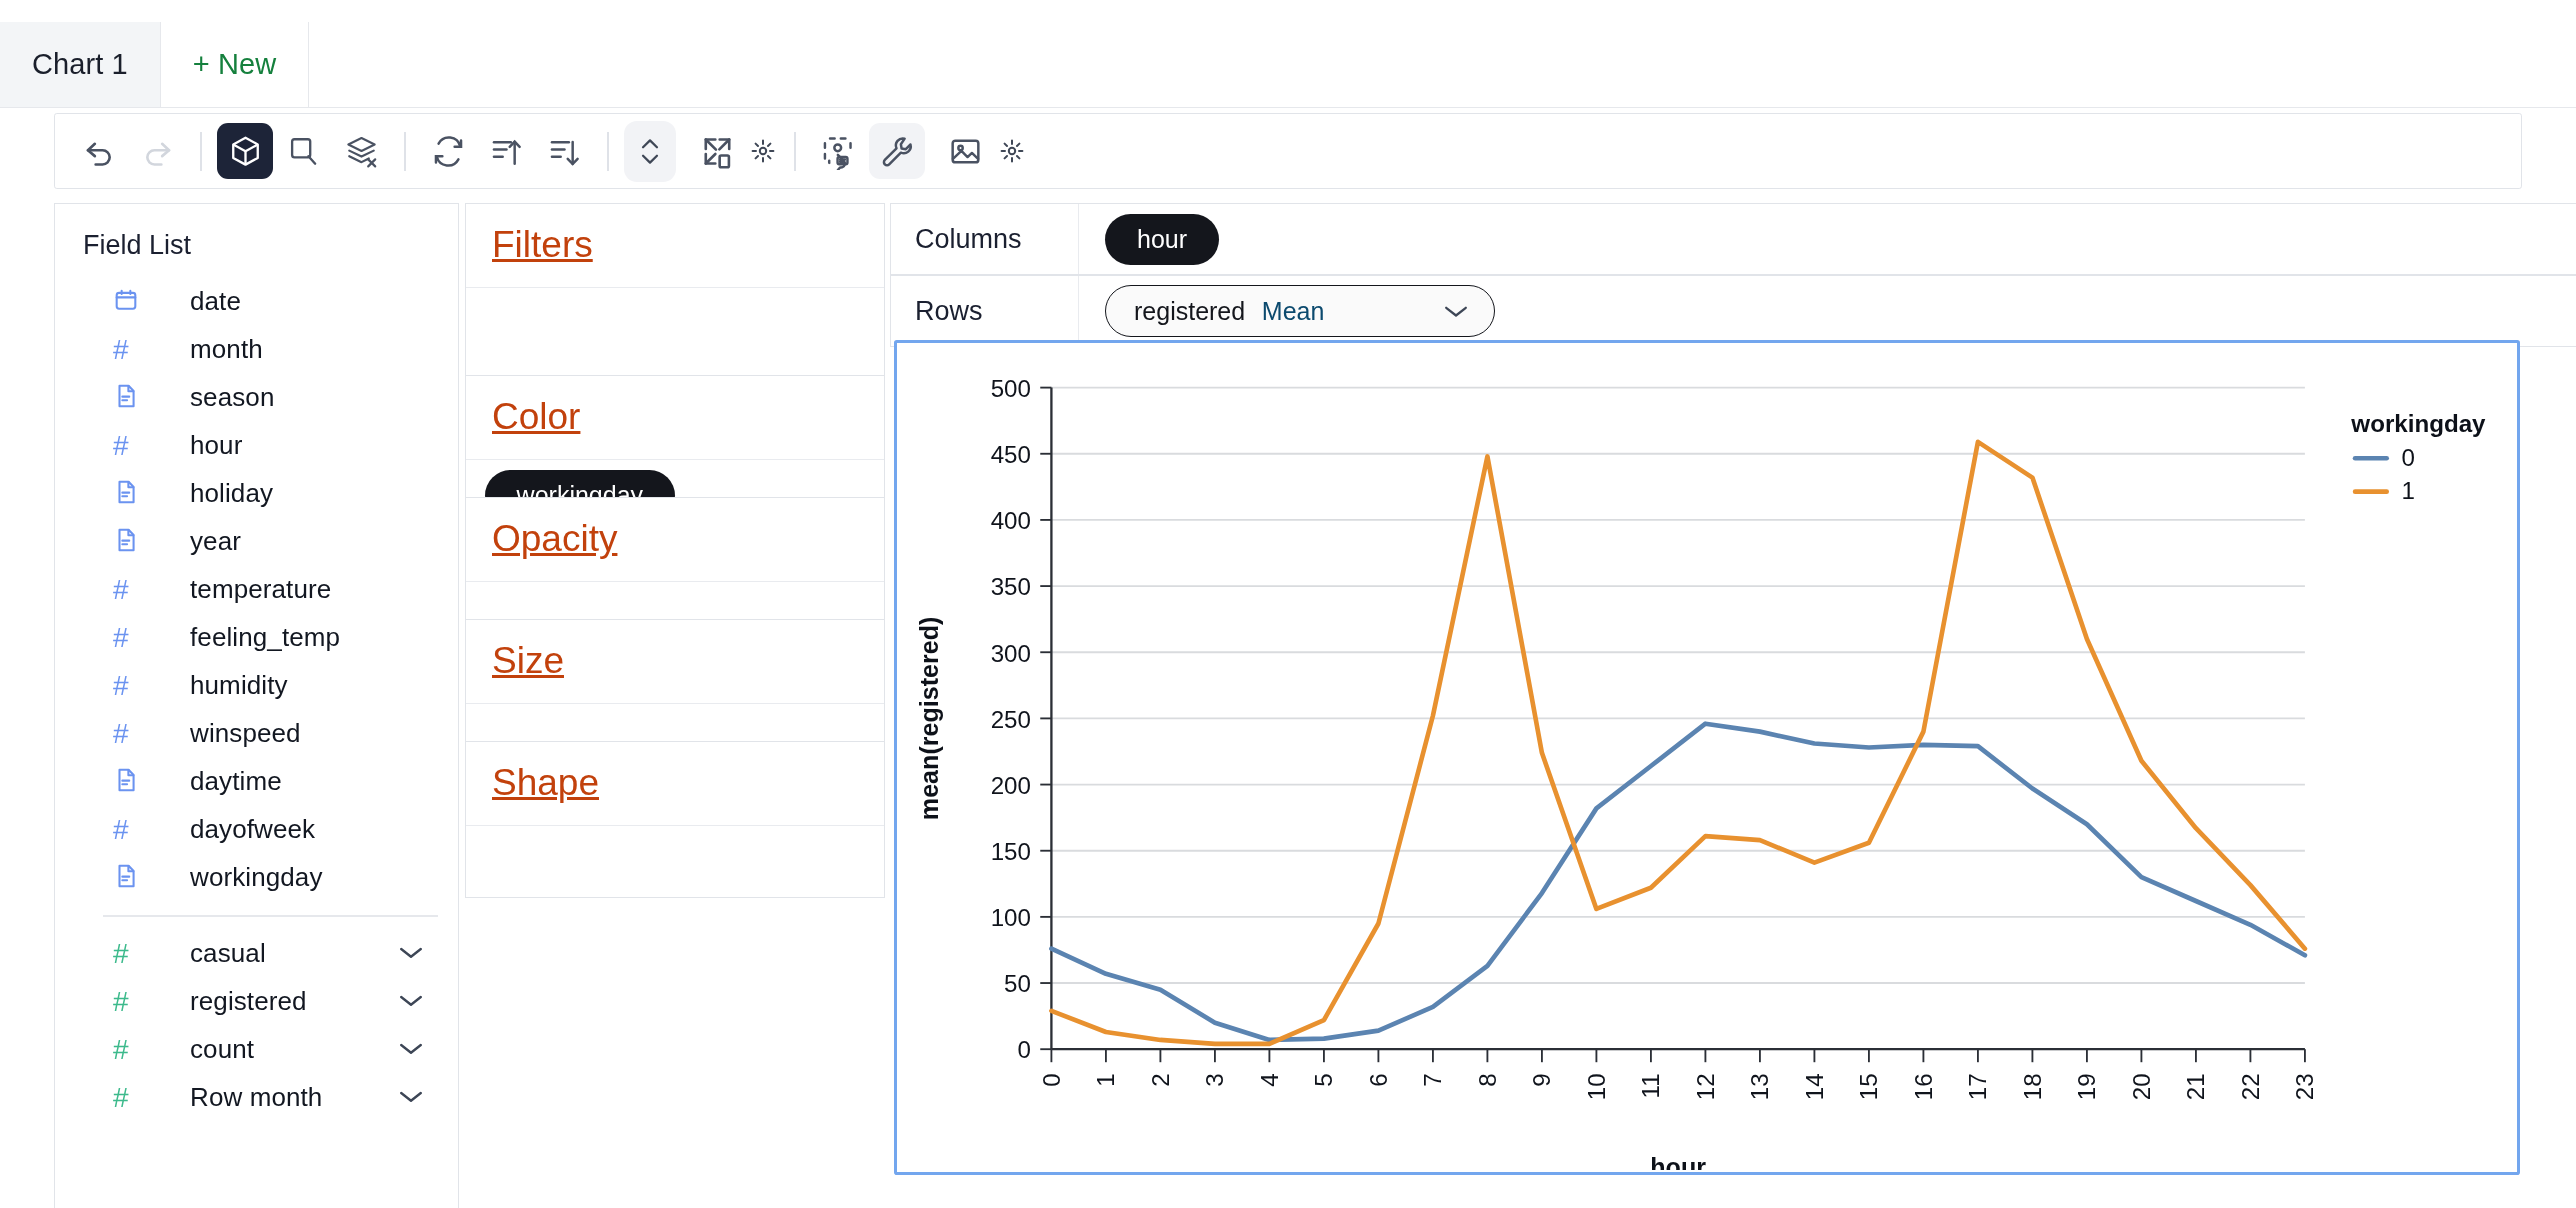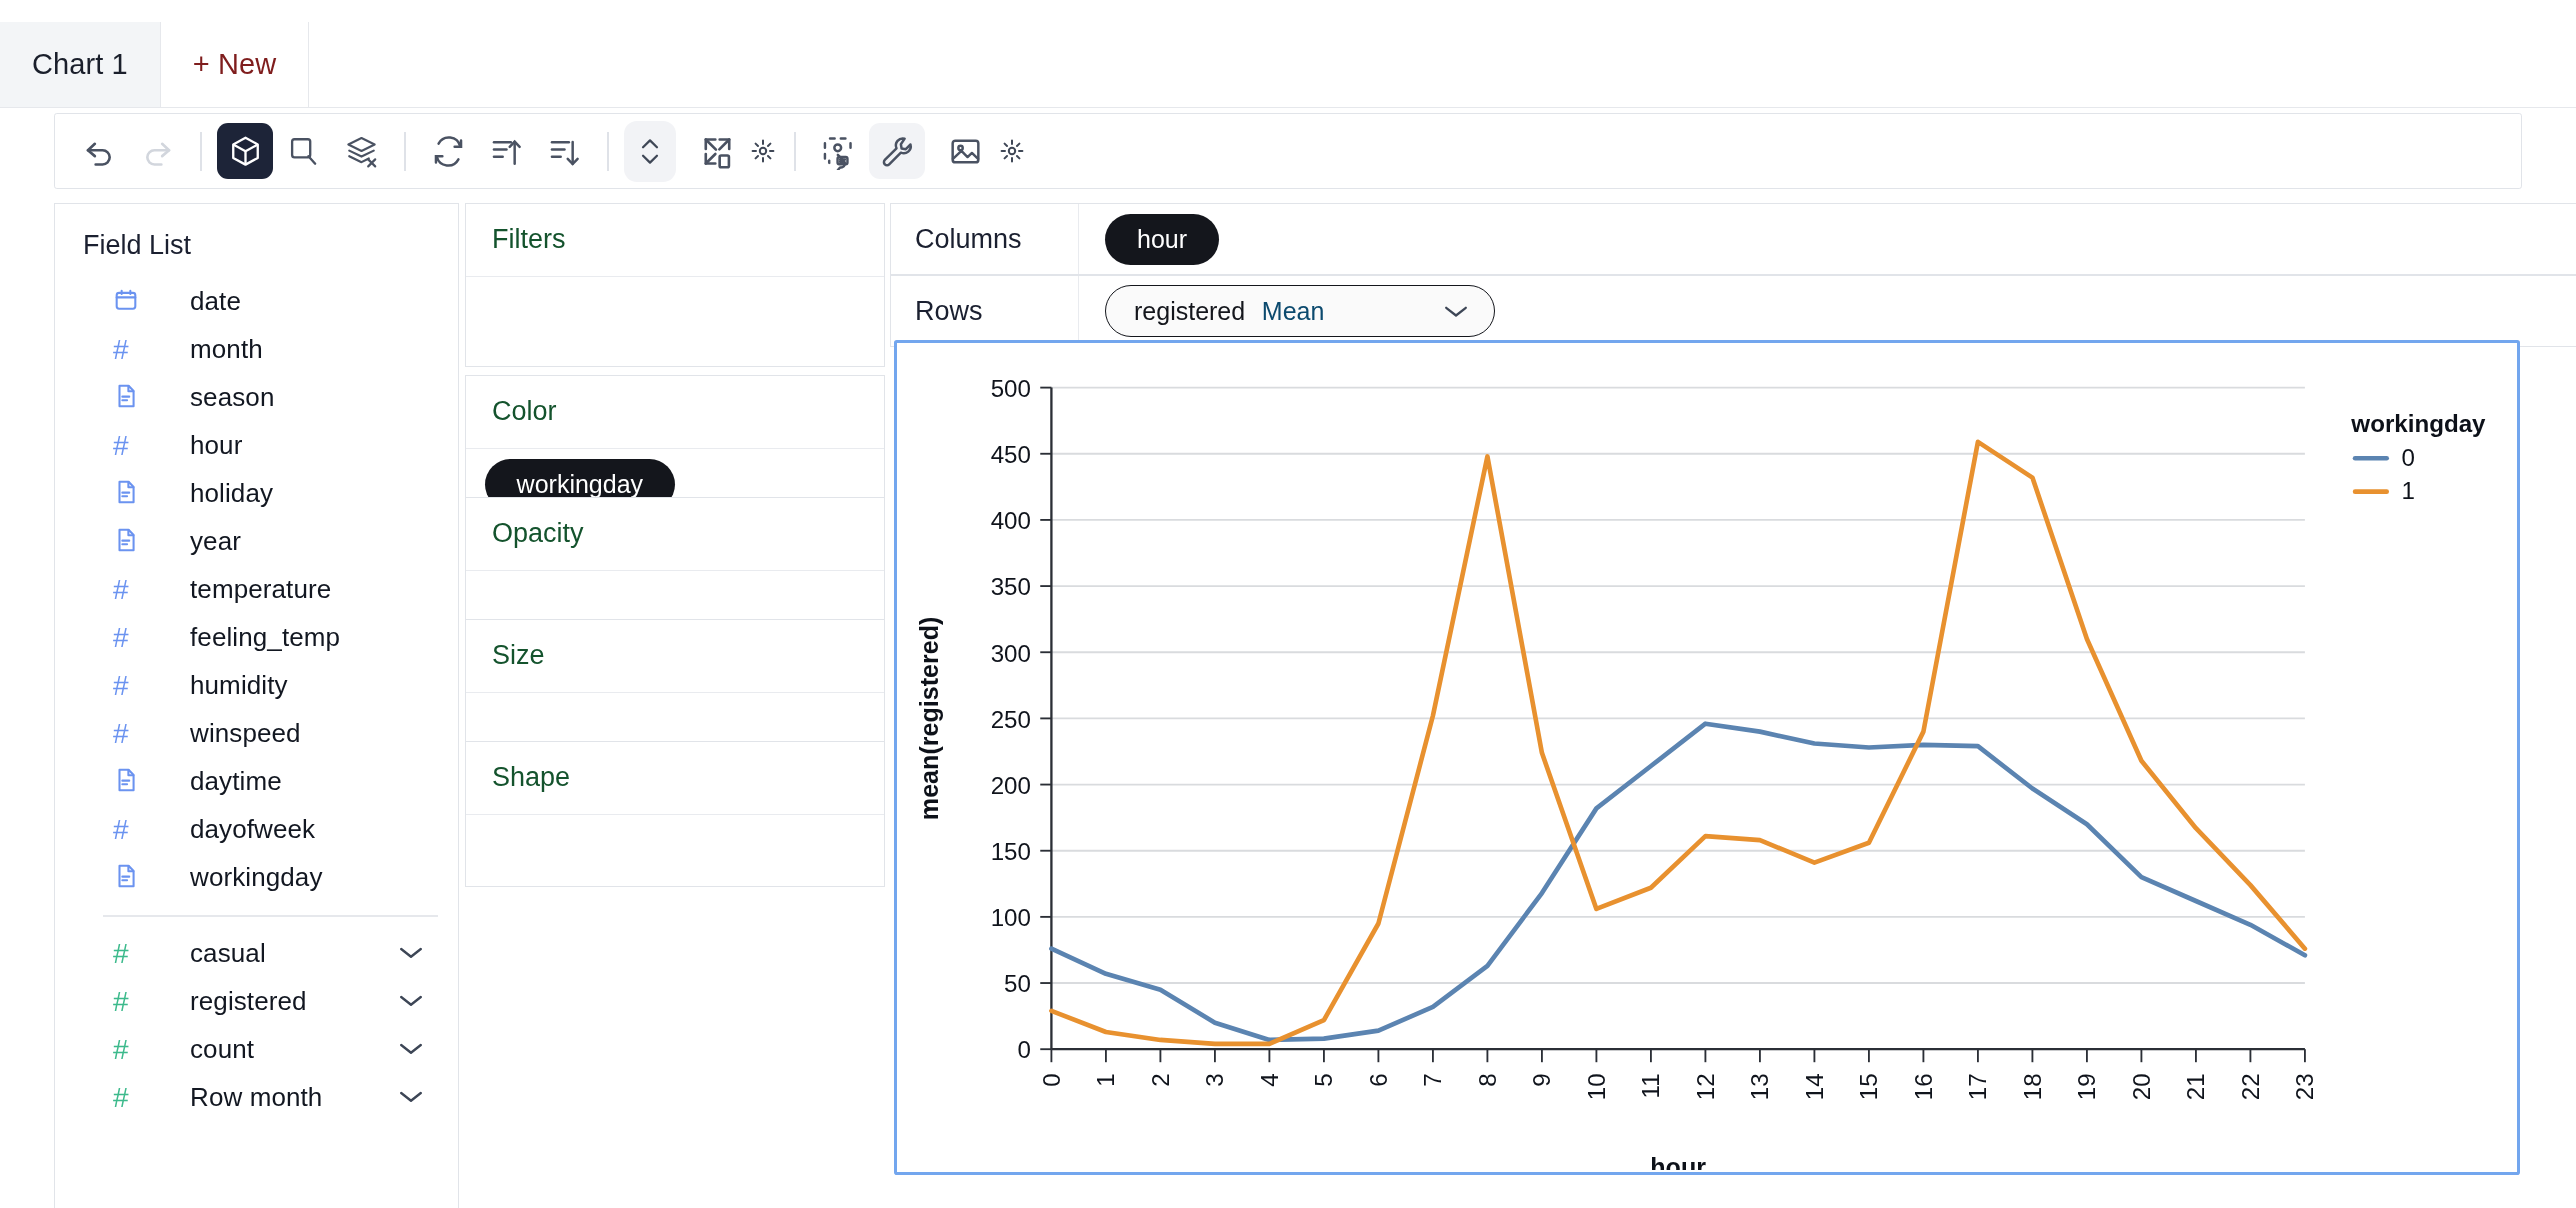--- a/index.html
+++ b/index.html
@@ -18,21 +18,21 @@
     background: #ffffff; border-bottom: 1.9px solid #e6e8ec;
     display: flex; align-items: flex-end;
   }
   .tab {
     height: 85px; display: flex; align-items: center; justify-content: center;
     padding: 0 32px; font-size: 29px; color: #1e2330;
     border-right: 1.9px solid #e6e8ec; cursor: pointer; background: #ffffff;
     white-space: nowrap; letter-spacing: 0.1px;
   }
   .tab.active { background: #f3f5f7; color: #1a1f2b; }
-  .tab.newtab { color: #7f1d1d; justify-content: flex-end; }
+  .tab.newtab { color: #15803d; justify-content: flex-end; }
 
   
   .toolbar-wrap {
     position: absolute; left: 54px; top: 113px;
     width: 2468px; height: 76px;
     border: 1.9px solid #e1e4e9; background: #ffffff; border-radius: 2.8px;
     display: flex; align-items: center; padding-left: 16.7px; gap: 1.9px;
   }
   .tb-btn {
     width: 56px; height: 56px; border-radius: 9.3px;
@@ -65,21 +65,21 @@
   .fl-row .ficon { width: 41px; flex: none; display: flex; align-items: center; }
   .fl-row .flabel { font-size: 26px; color: #121721; letter-spacing: 0.1px; }
   .fl-hash { font-size: 28px; line-height: 1; font-weight: 400; }
   .fl-hash.dim  { color: #6b93f0; }
   .fl-hash.meas { color: #3dba8c; }
   .fl-sep { height: 1.9px; background: #e6e8ec; margin: 13px 20.4px 13px 48px; }
   .fl-chev { position: absolute; right: 33px; top: 50%; transform: translateY(-50%); color: #3d4656; }
 
   
   .encblock { position: absolute; left: 465px; width: 420px; border: 1.9px solid #e1e4e9; background: #fff; }
-  .enc-head { font-size: 27px; color: #14532d; padding: 20.4px 0 20.4px 26px; border-bottom: 1.9px solid #e9ebef; }
+  .enc-head { font-size: 37px; color: #c2410c; padding: 20.4px 0 20.4px 26px; border-bottom: 1.9px solid #e9ebef; text-decoration: underline; }
   .enc-drop { height: 71px; display: flex; align-items: center; padding-left: 18.6px; }
   .pill-black {
     background: #14161c; color: #ffffff; border-radius: 928px;
     font-size: 25px; padding: 11px 32px; display: inline-block; cursor: pointer; white-space: nowrap;
   }
 
   
   .shelf {
     position: absolute; left: 890px; width: 1957px;
     border: 1.9px solid #e1e4e9; background: #ffffff; display: flex; align-items: center;

